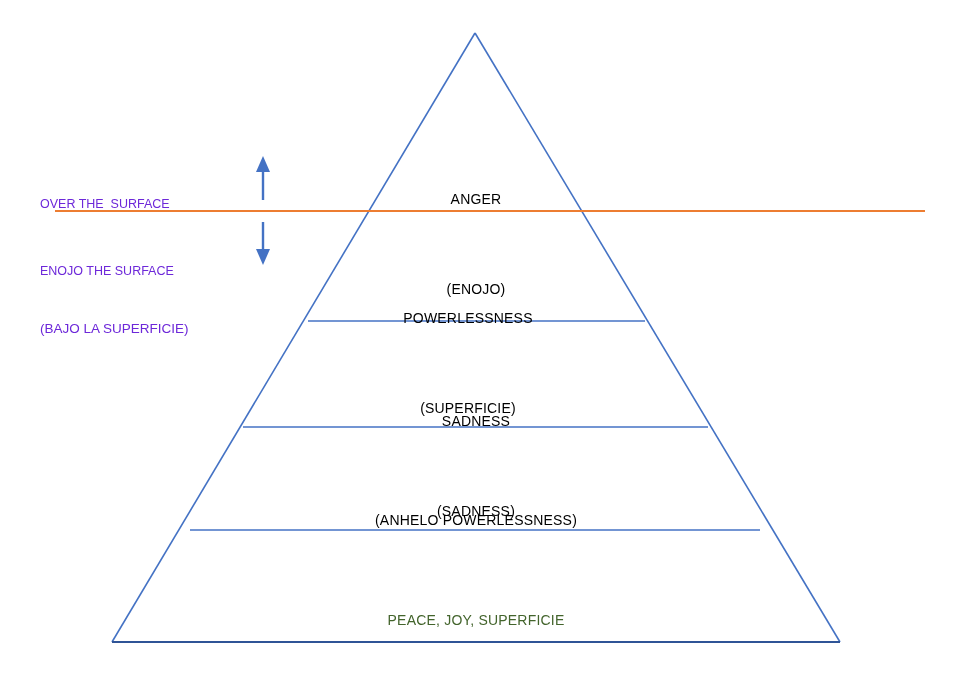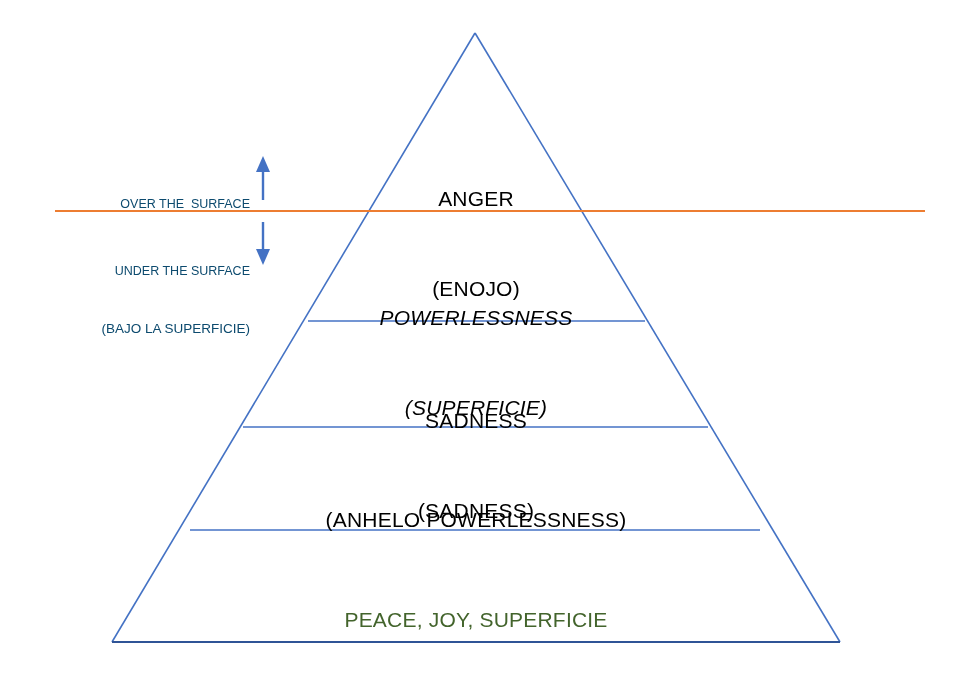--- a/index.html
+++ b/index.html
@@ -22,36 +22,36 @@
     left: 0;
     top: 0;
     width: 953px;
     height: 676px;
   }
   .layer-text {
     position: absolute;
     text-align: center;
     color: #000000;
     font-family: "Liberation Sans", sans-serif;
-    font-size: 21px;
+    font-size: 14px;
     line-height: 30px;
     letter-spacing: 0.2px;
     white-space: pre;
     pointer-events: none;
   }
   .layer-text.base-layer {
     color: #43642C;
   }
   .layer-text .line {
     display: block;
   }
   .side-label {
     position: absolute;
-    text-align: right;
-    color: #0c4a6e;
+    text-align: left;
+    color: #6d28d9;
     font-family: "Liberation Sans", sans-serif;
     font-size: 13.5px;
     line-height: 19px;
     white-space: pre;
   }
   .side-label .line {
     display: block;
   }
   .side-label .line.small-caps {
     font-size: 12.5px;
@@ -87,21 +87,21 @@
       <line x1="263" y1="222" x2="263" y2="254" stroke="#4472C4" stroke-width="2.4"></line>
       <polygon points="263,265 256,249 270,249" fill="#4472C4"></polygon>
     </g>
   </svg>
 
   <div class="layer-text" style="left:276px; top:124px; width:400px;">
     <span class="line">ANGER</span>
     <span class="line">(ENOJO)</span>
   </div>
 
-  <div class="layer-text" style="left:276px; top:243px; width:400px;font-style:italic;">
+  <div class="layer-text" style="left:268px; top:243px; width:400px;">
     <span class="line">POWERLESSNESS</span>
     <span class="line">(SUPERFICIE)</span>
   </div>
 
   <div class="layer-text" style="left:276px; top:346px; width:400px;">
     <span class="line">SADNESS</span>
     <span class="line">(SADNESS)</span>
   </div>
 
   <div class="layer-text" style="left:226px; top:445px; width:500px;">
@@ -111,17 +111,17 @@
   <div class="layer-text base-layer" style="left:226px; top:545px; width:500px;">
     <span class="line">PEACE, JOY, SUPERFICIE</span>
     
   </div>
 
   <div class="side-label" style="left:40px; top:157px; width:210px;">
     <span class="line small-caps">OVER THE  SURFACE</span>
   </div>
 
   <div class="side-label" style="left:40px; top:224px; width:210px;">
-    <span class="line small-caps">UNDER THE SURFACE</span>
+    <span class="line small-caps">ENOJO THE SURFACE</span>
     <span class="line">(BAJO LA SUPERFICIE)</span>
   </div>
 
 </div>
 
 </body></html>

